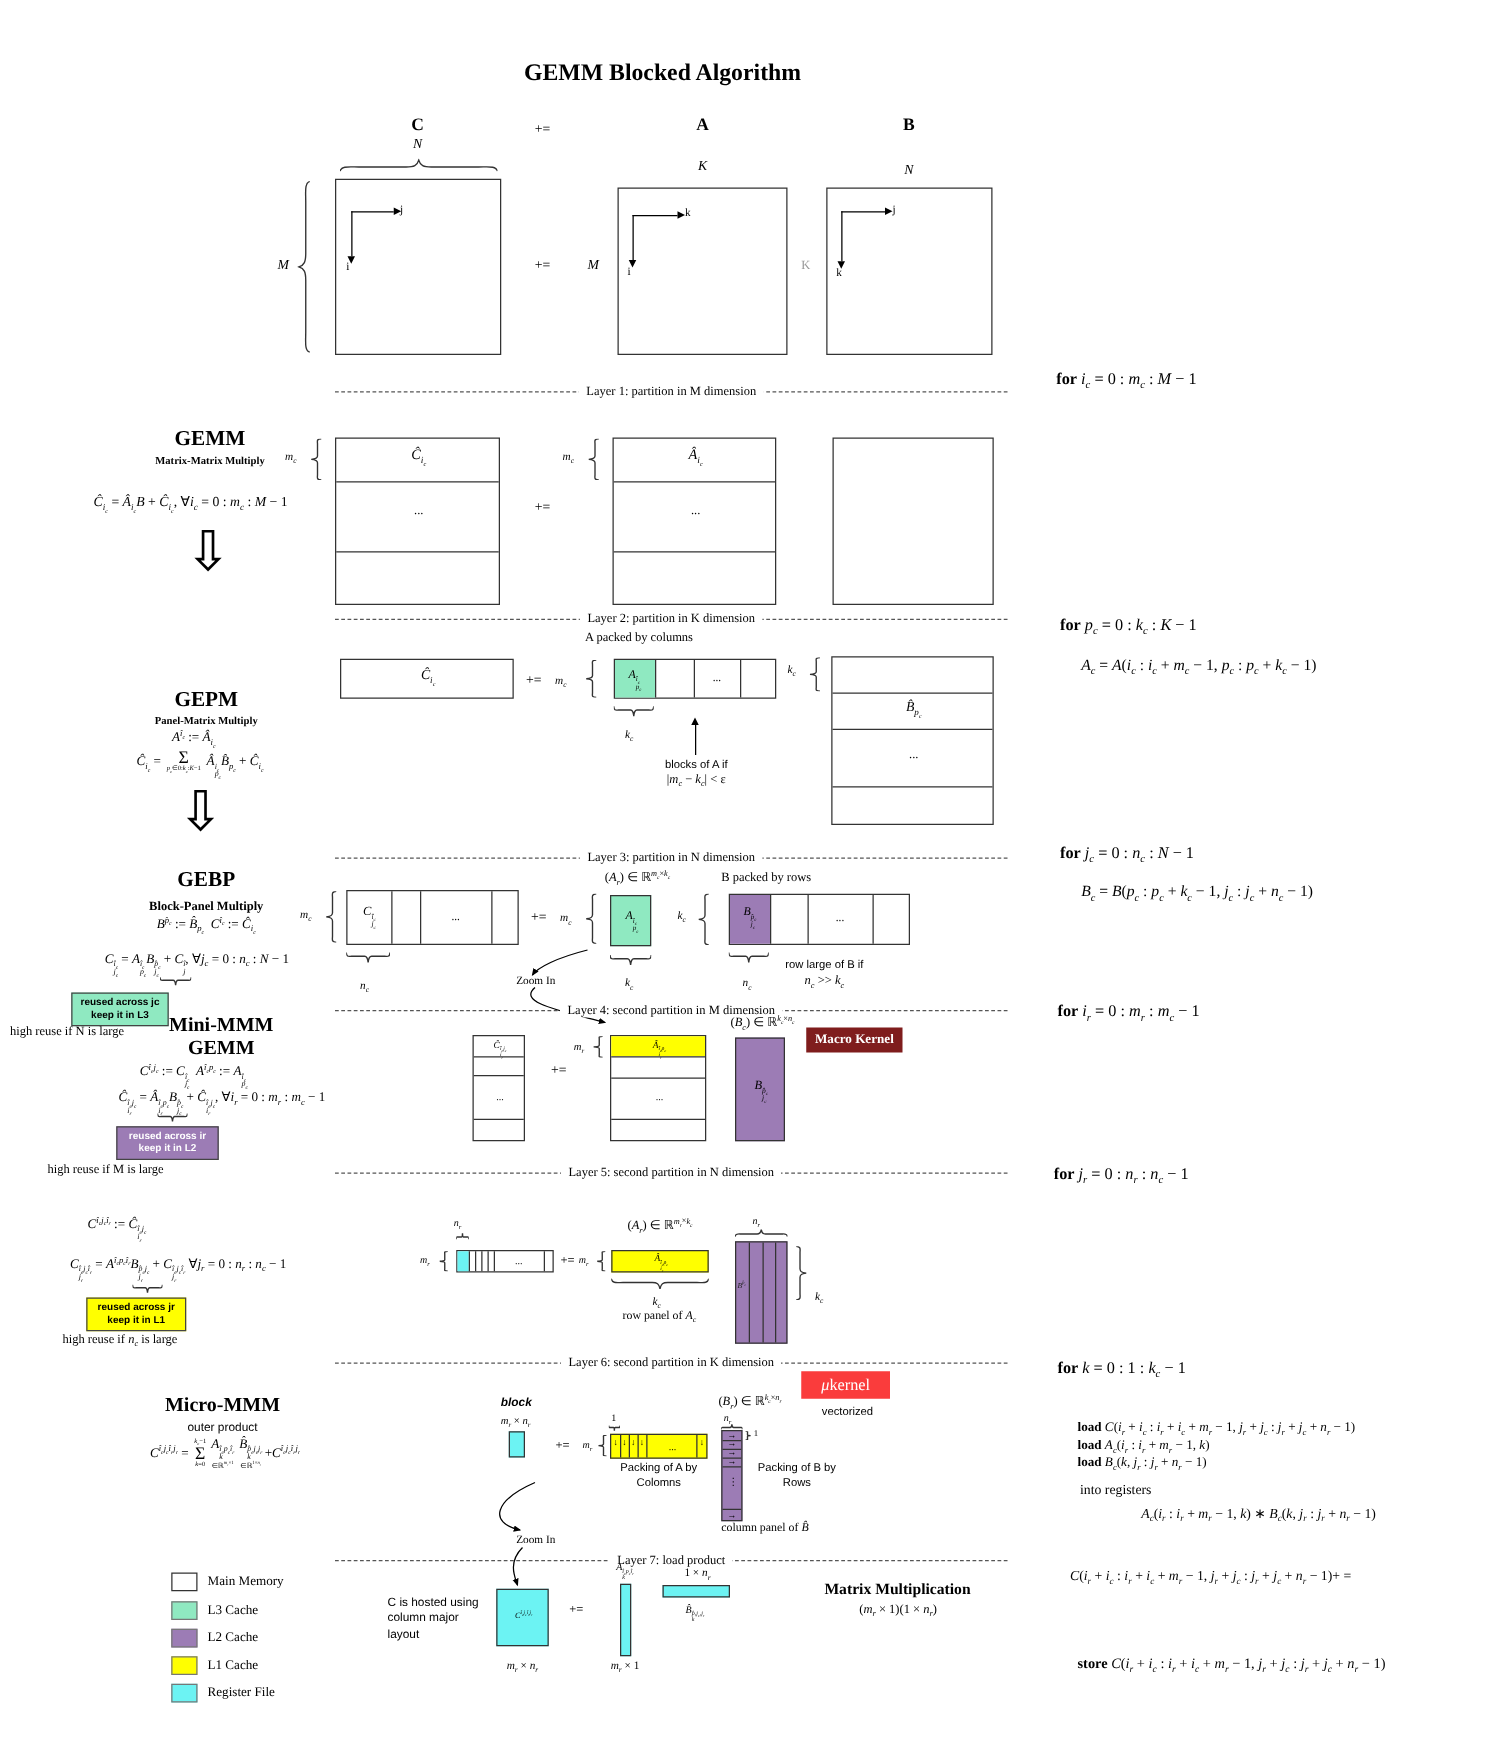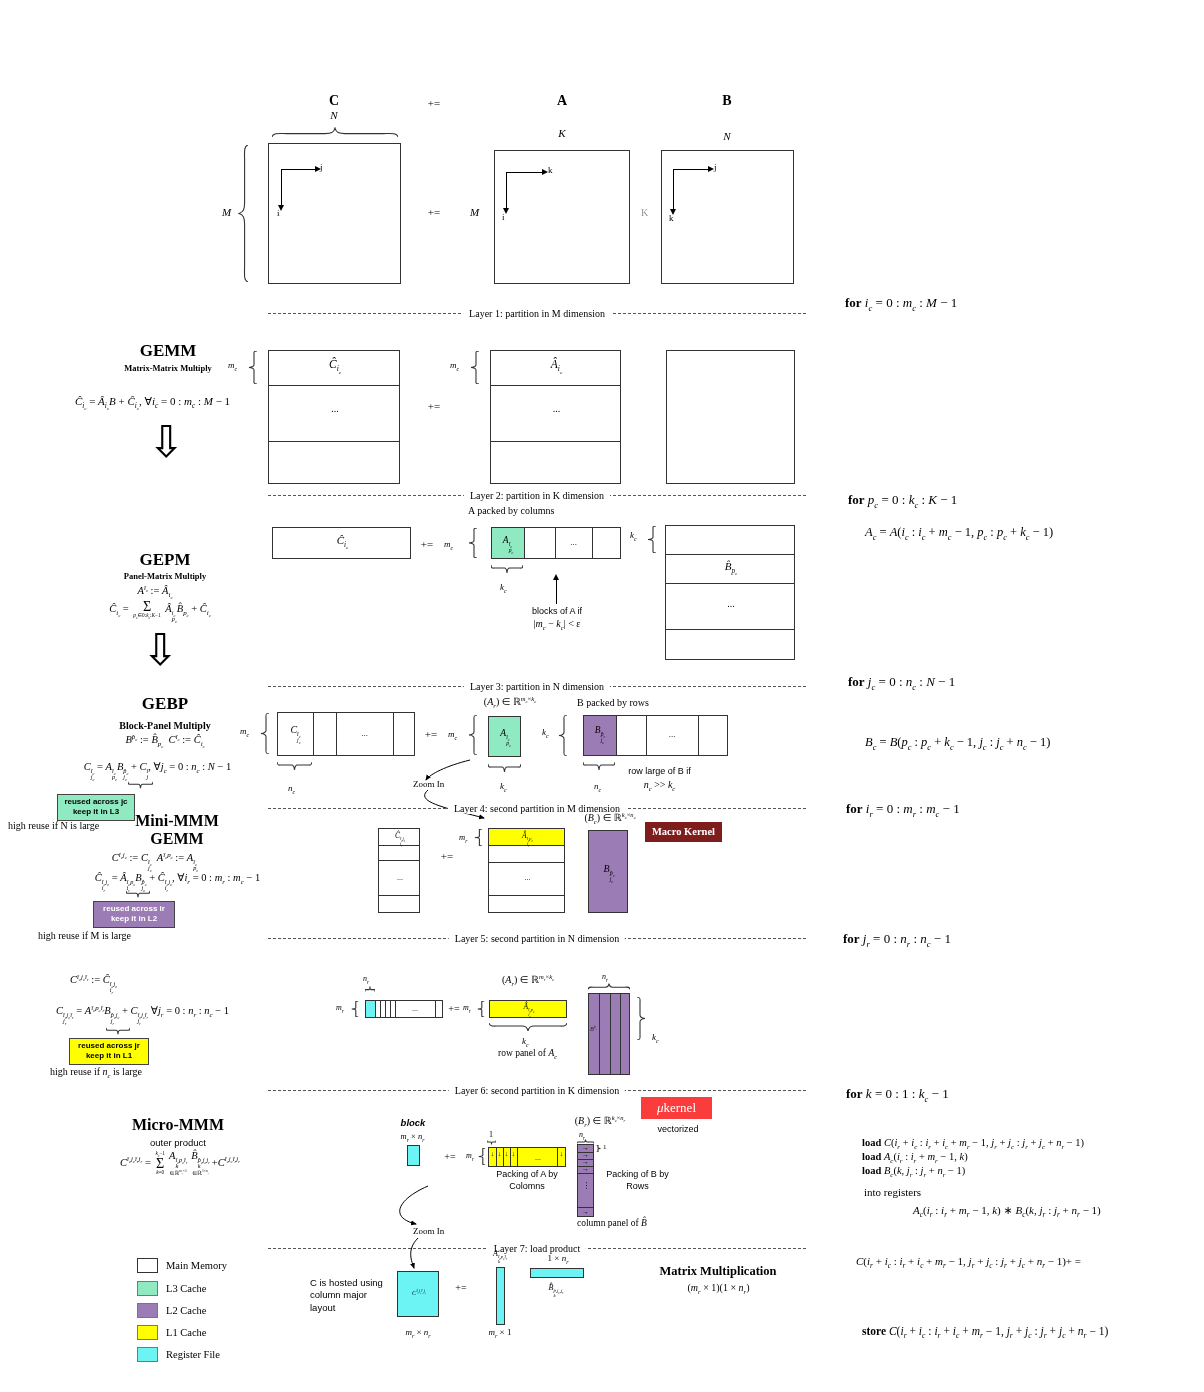--- a/index.html
+++ b/index.html
@@ -48,20 +48,21 @@
   .arr::before{content:"→"}
   .loop{position:absolute;font-size:13px;white-space:nowrap}
   .sm{position:absolute;font-size:9px;font-style:italic;white-space:nowrap}
   .svgarr{position:absolute}
 </style>
 </head>
 <body>
 
 <div class="canvas">
 
+  <div class="a b c" style="left:330px;top:48px;width:400px;font-size:19px">GEMM Blocked Algorithm</div>
 
   <div class="a b c" style="left:294px;top:93px;width:80px;font-size:14px">C</div>
   <div class="a c" style="left:414px;top:97px;width:40px;font-size:11px">+=</div>
   <div class="a b c" style="left:522px;top:93px;width:80px;font-size:14px">A</div>
   <div class="a b c" style="left:687px;top:93px;width:80px;font-size:14px">B</div>
 
   <div class="a i c" style="left:294px;top:109px;width:80px;font-size:11px">N</div>
   <div class="brace" data-dir="up" style="left:272px;top:127px;width:126px;height:11px">
       <svg viewBox="0 0 100 10" preserveAspectRatio="none">
         <path d="M0,9C1,5 6,6 12,6L42,6C47,6 49,5 50,1C51,5 53,6 58,6L88,6C94,6 99,5 100,9" fill="none" stroke="#333" stroke-width="1.1" vector-effect="non-scaling-stroke"></path>
@@ -195,21 +196,21 @@
     <div class="hl" style="top:57px"></div>
     <div class="hl" style="top:103px"></div>
     <div class="a c" style="left:0;top:34px;width:130px;font-size:11px"><i>B̂</i><sub><i>p<sub>c</sub></i></sub></div>
     <div class="a c" style="left:0;top:72px;width:130px;font-size:10px">...</div>
   </div>
 
   <div class="divider" style="left:268px;top:686px;width:538px">
     <span>Layer 3: partition in N dimension</span>
     </div>
   <div class="loop" style="left:848px;top:674px"><b>for</b> <i>j<sub>c</sub></i> = 0 : <i>n<sub>c</sub></i> : <i>N</i> − 1</div>
-  <div class="loop" style="left:865px;top:735px;font-size:12.5px"><i>B<sub>c</sub></i> = <i>B</i>(<i>p<sub>c</sub></i> : <i>p<sub>c</sub></i> + <i>k<sub>c</sub></i> − 1, <i>j<sub>c</sub></i> : <i>j<sub>c</sub></i> + <i>n<sub>c</sub></i> − 1)</div>
+  <div class="loop" style="left:865px;top:706px;font-size:12.5px"><i>B<sub>c</sub></i> = <i>B</i>(<i>p<sub>c</sub></i> : <i>p<sub>c</sub></i> + <i>k<sub>c</sub></i> − 1, <i>j<sub>c</sub></i> : <i>j<sub>c</sub></i> + <i>n<sub>c</sub></i> − 1)</div>
 
   <div class="a b c" style="left:100px;top:694px;width:130px;font-size:17px">GEBP</div>
   <div class="a b c" style="left:80px;top:720px;width:170px;font-size:10px">Block-Panel Multiply</div>
   <div class="a c" style="left:70px;top:734px;width:190px;font-size:10.5px"><i>B</i><sup><i>p̂<sub>c</sub></i></sup> := <i>B̂</i><sub><i>p<sub>c</sub></i></sub>&nbsp;&nbsp;<i>C</i><sup><i>î<sub>c</sub></i></sup> := <i>Ĉ</i><sub><i>i<sub>c</sub></i></sub></div>
   <div class="a c" style="left:35px;top:760px;width:245px;font-size:10.5px"><i>C</i><span class="sp">
         <span><i>î<sub>c</sub></i></span>
         <span><i>j<sub>c</sub></i></span>
       </span> = <i>A</i><span class="sp">
         <span><i>î<sub>c</sub></i></span>
         <span><i>p<sub>c</sub></i></span>

